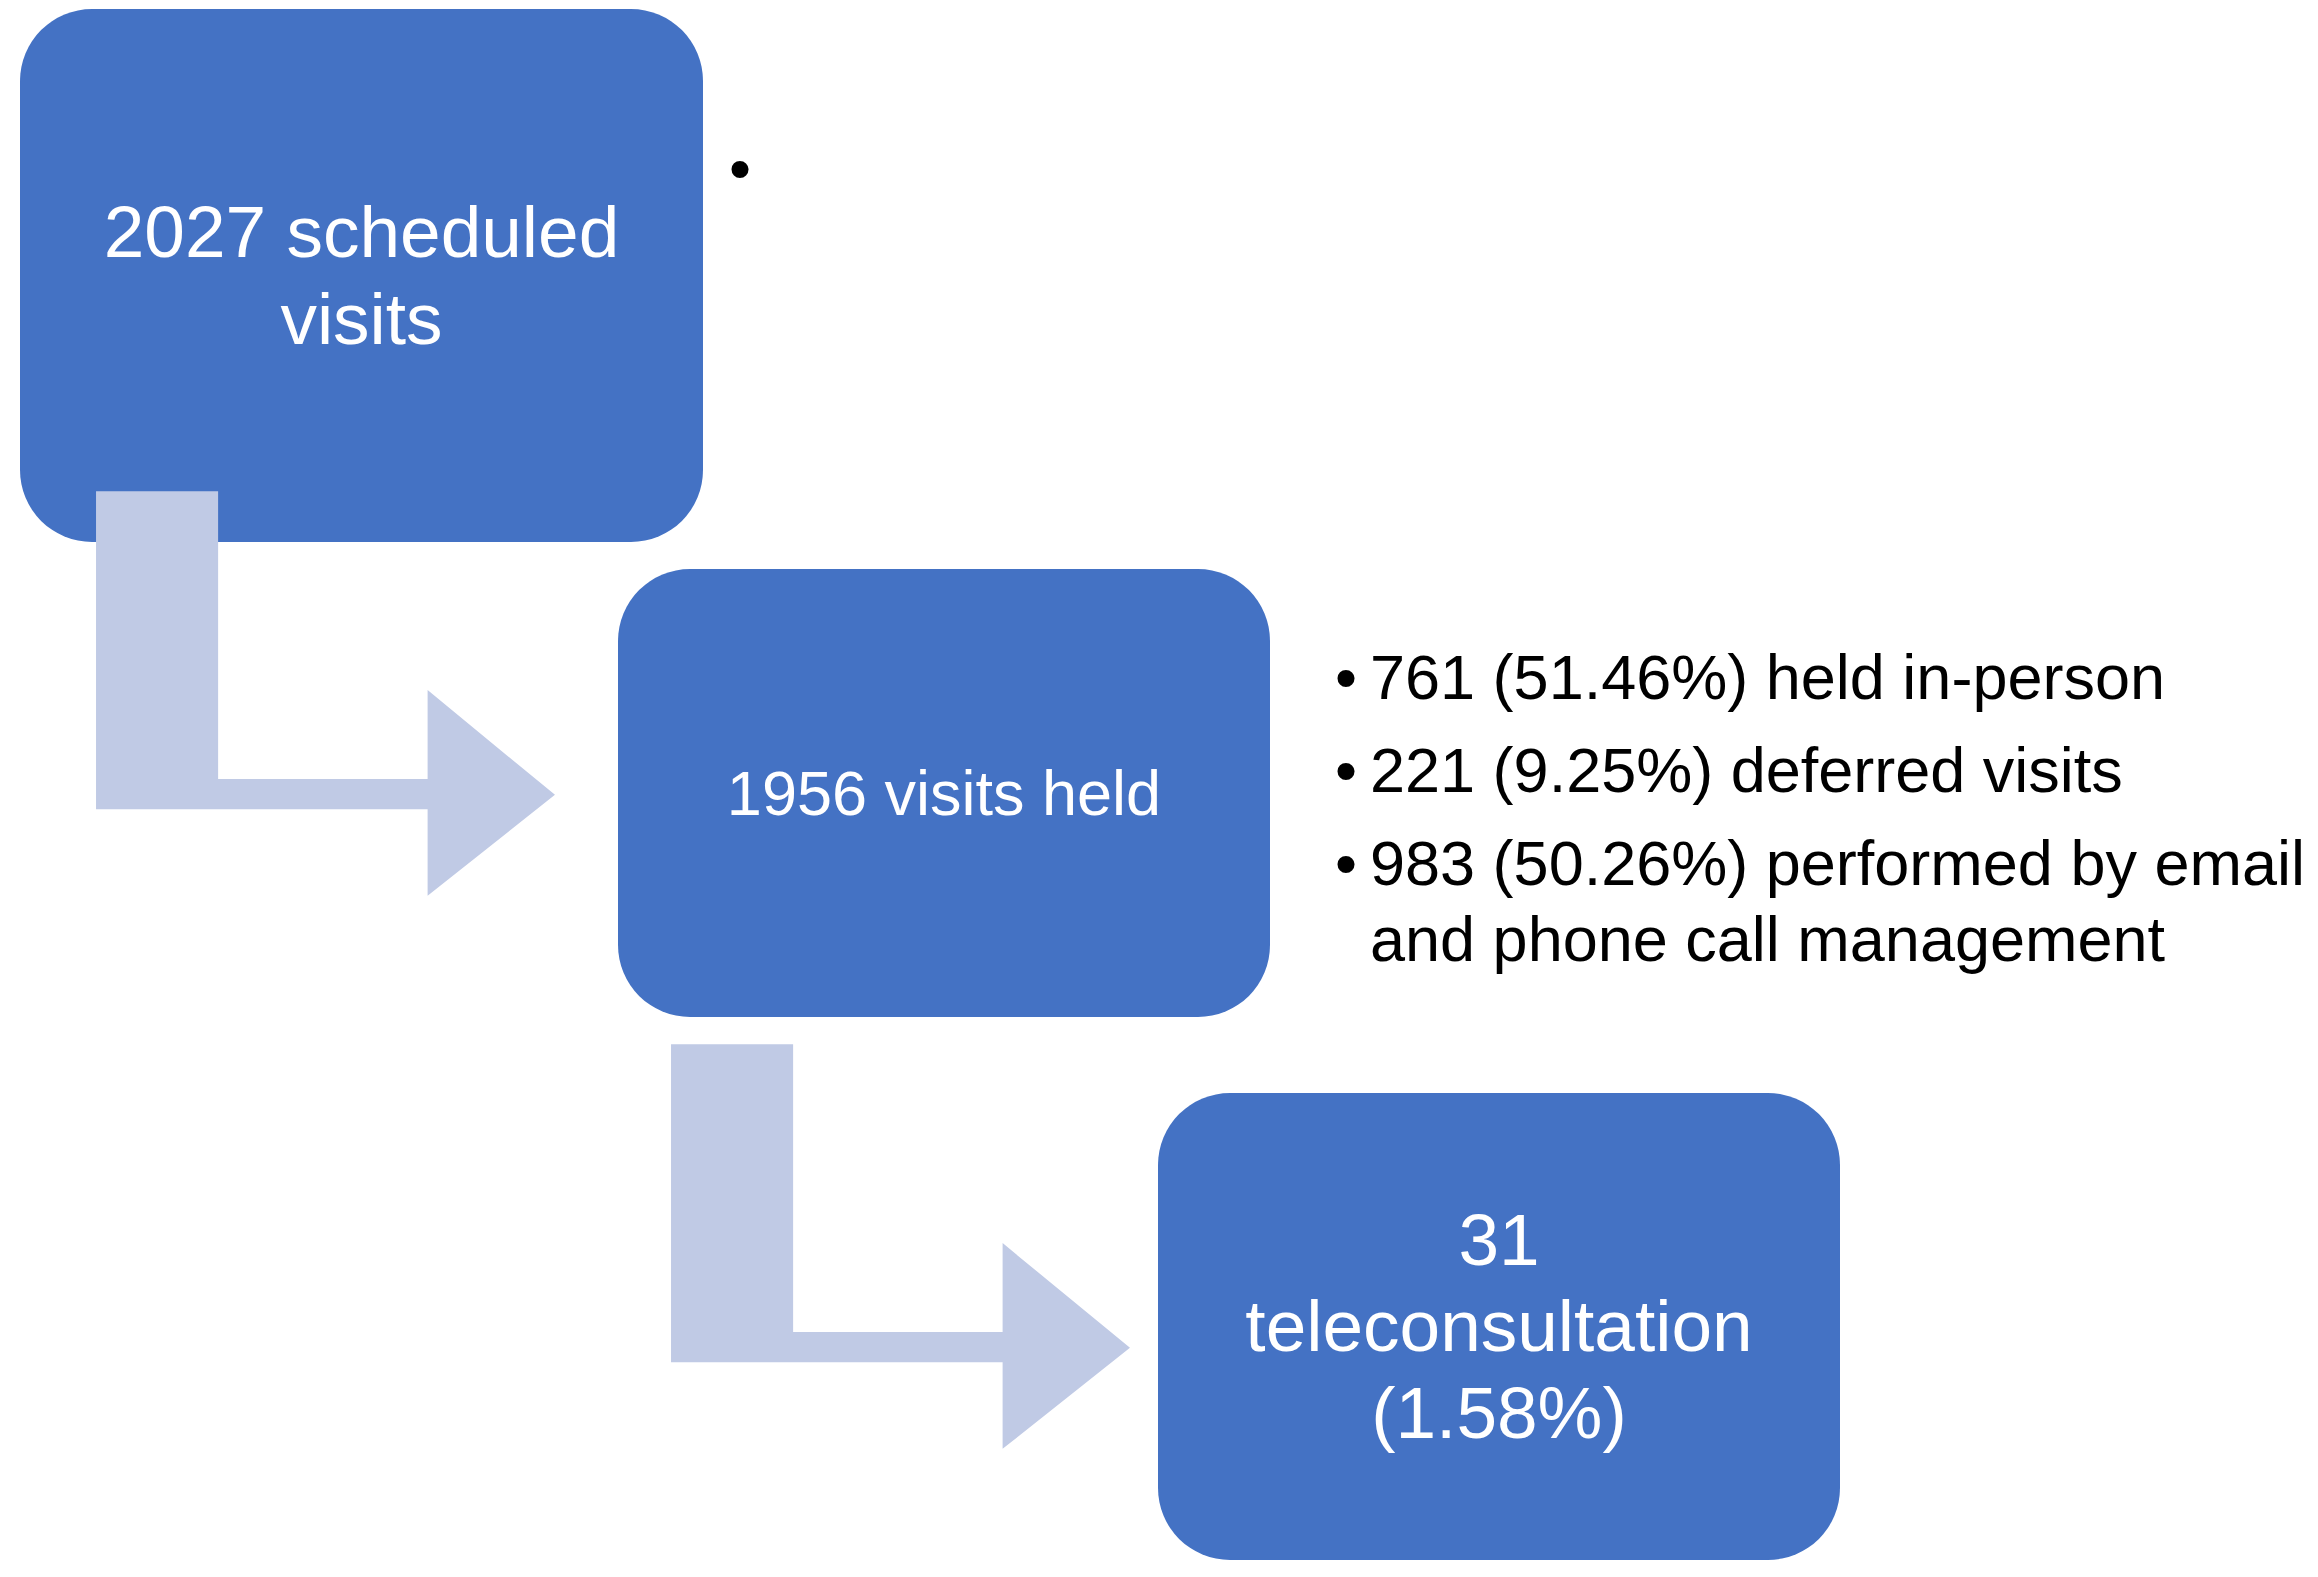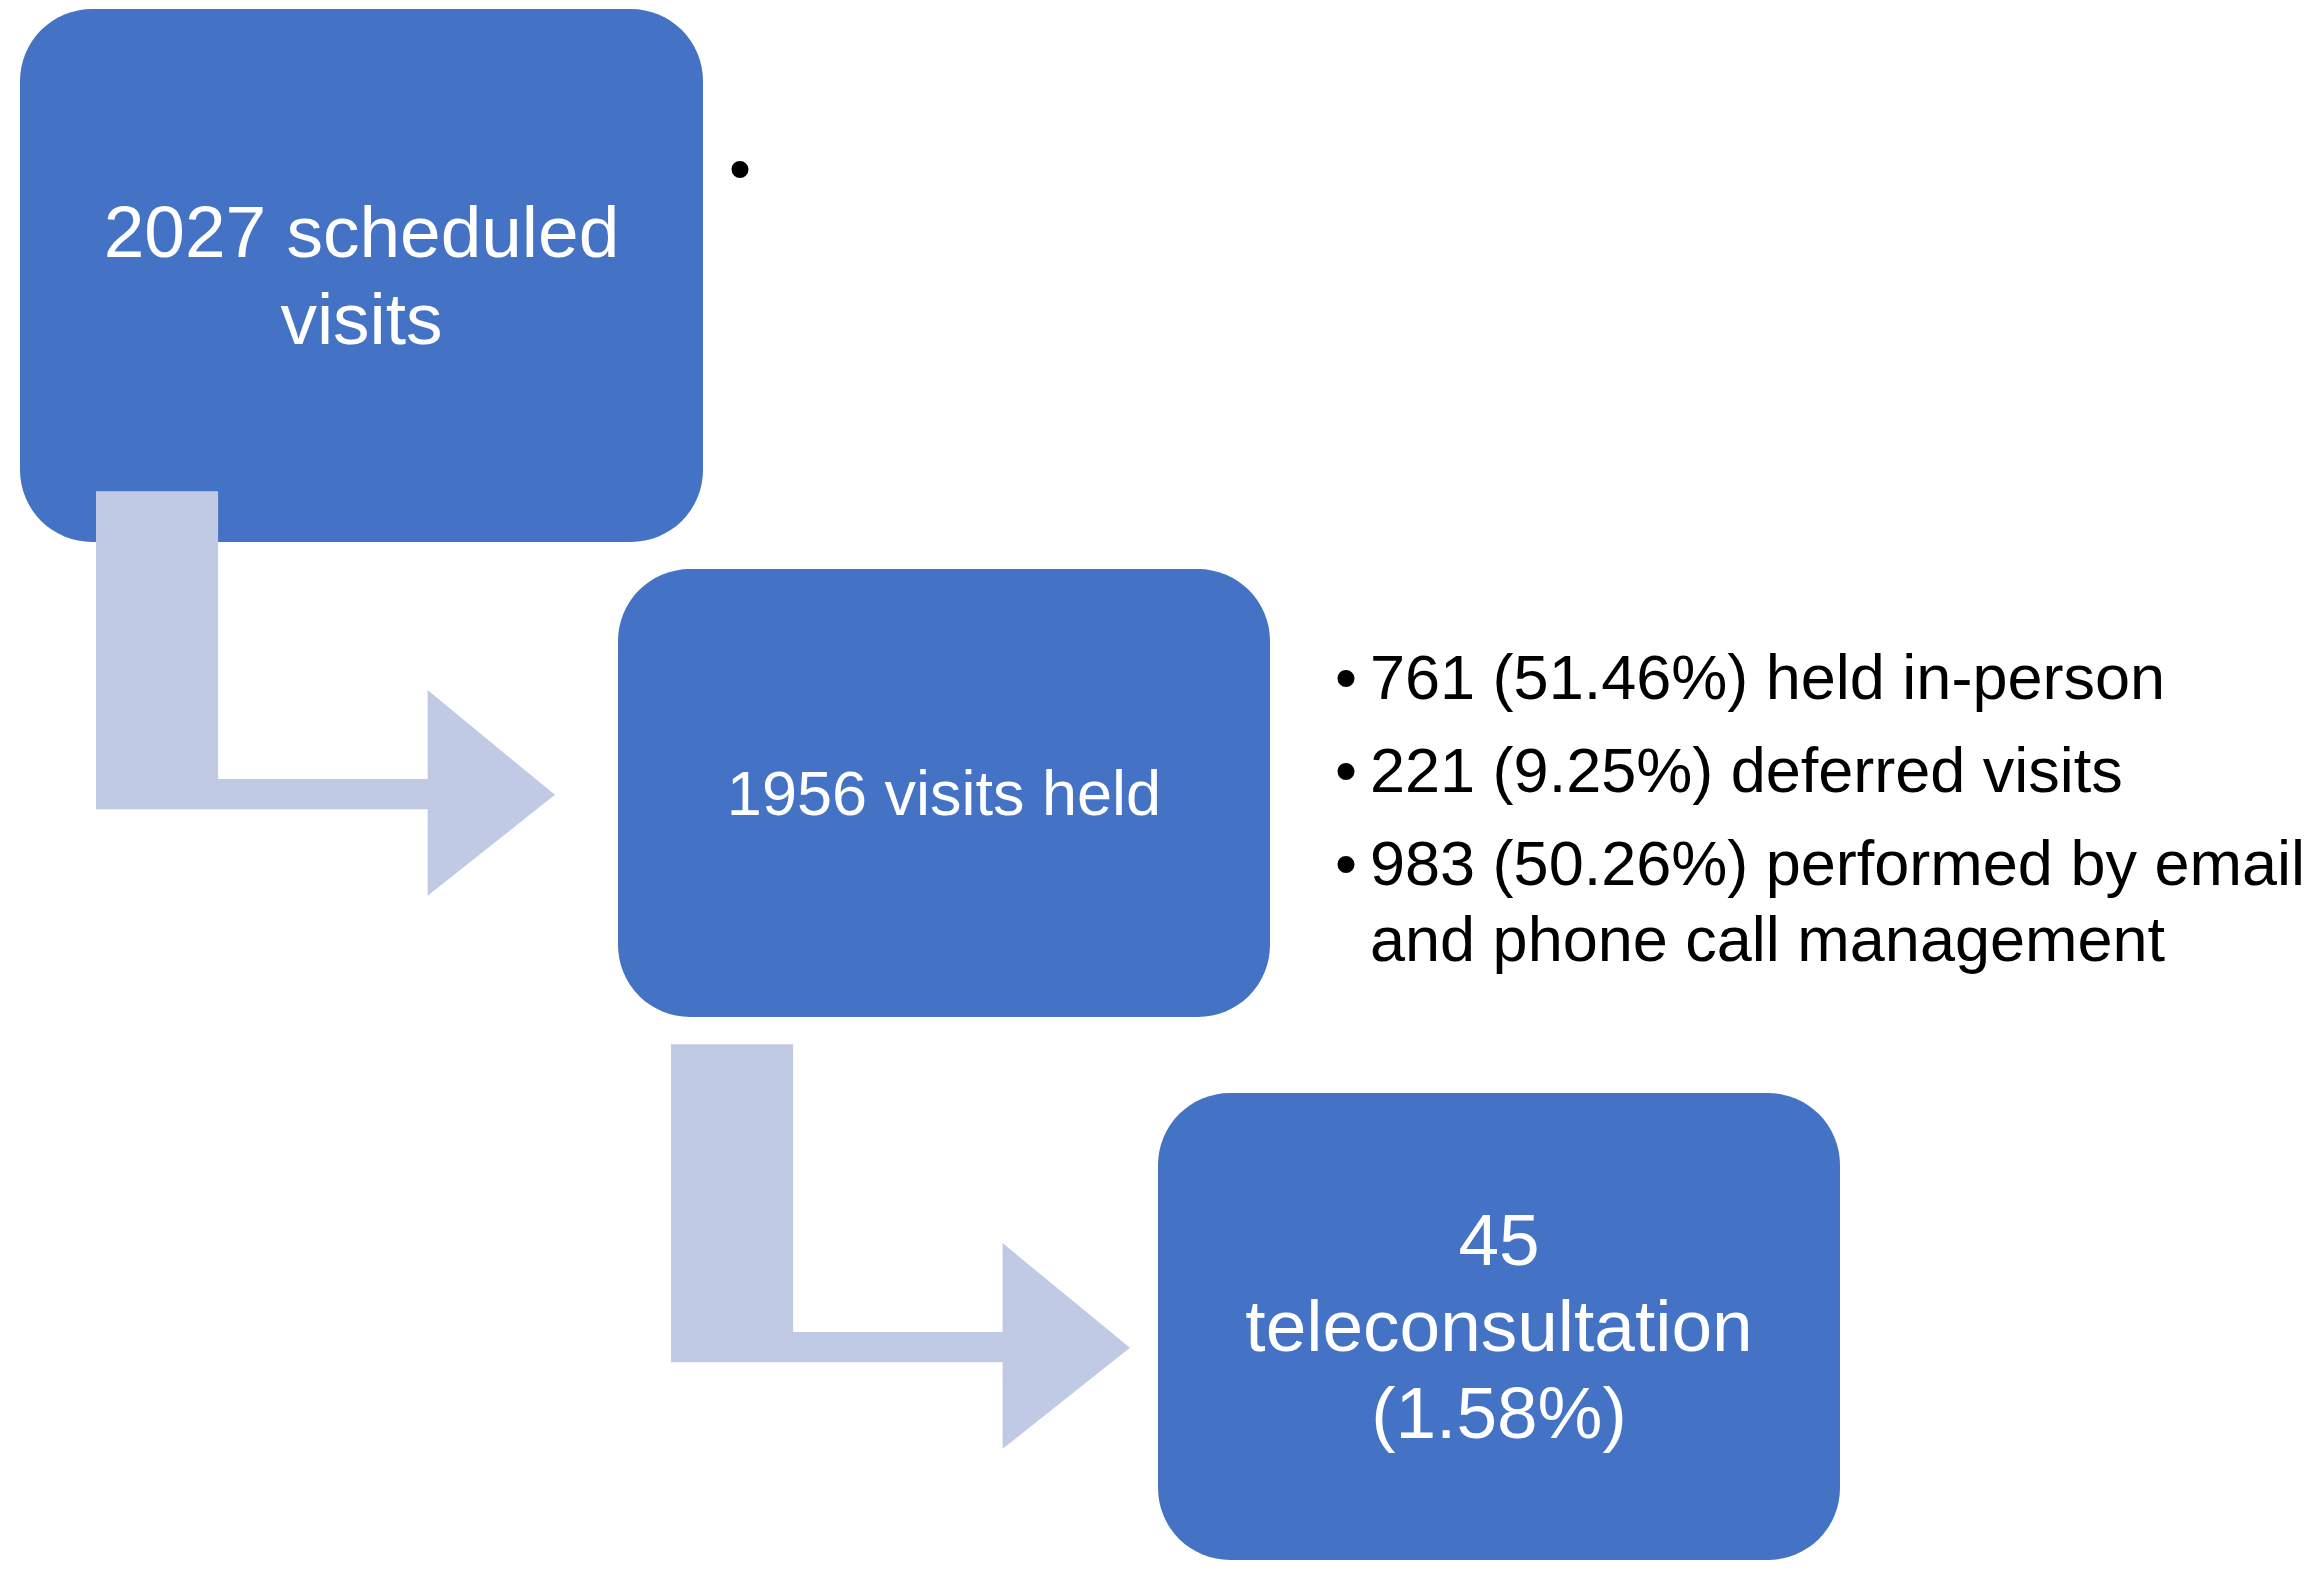--- a/index.html
+++ b/index.html
@@ -135,19 +135,19 @@
       <span class="dot">•</span>
       <span class="txt">983 (50.26%) performed by email and phone call management</span>
     </span>
   </div>
 
   <svg class="bent-arrow" id="arrow-2" width="471" height="411" viewBox="0 0 625 545">
     <polygon points="8,8 170,8 170,390 448,390 448,272 617,411 448,545 448,430 8,430" fill="#C0CAE5"></polygon>
   </svg>
 
   <div class="proc-box" id="box-tele">
-    <span class="box-label">45
+    <span class="box-label">31
 teleconsultation
 (1.58%)</span>
   </div>
 
 </div>
 
 
 </body></html>

